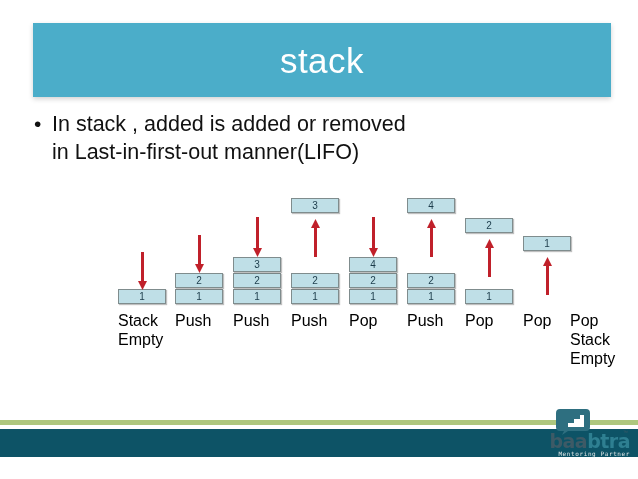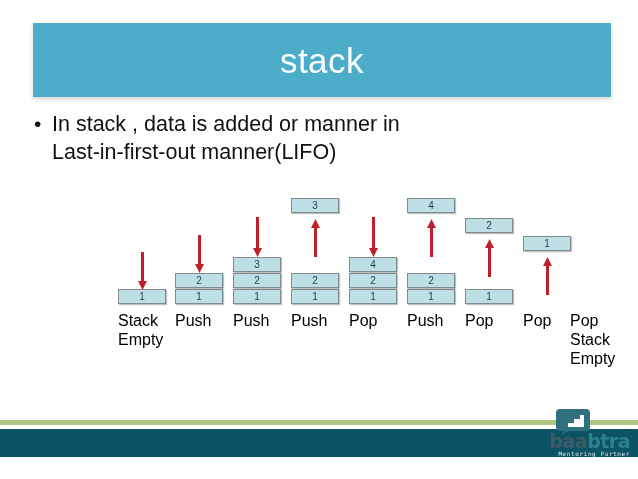--- a/index.html
+++ b/index.html
@@ -172,21 +172,21 @@
 </head>
 <body>
 
 <div id="slide-title-bar">
   <div id="slide-title-text">stack</div>
 </div>
 
 <div id="body-list">
   <div class="bullet-row">
     <span class="bullet-dot">•</span>
-    <span class="bullet-text">In stack , data is added or manner in Last-in-first-out manner(LIFO)</span>
+    <span class="bullet-text">In stack , added is added or removed in Last-in-first-out manner(LIFO)</span>
   </div>
 </div>
 
 <div id="stack-diagram">
     <div class="diagram-col" style="left: 118px; top: 0px;">
       <div class="cell" style="left: 0px; top: 104px; background: rgb(191, 223, 231); border-color: rgb(127, 140, 141);">1</div>
       <div class="arrow" style="left: 20px; top: 67px; height: 38px;">
         <svg width="9" height="38" viewBox="0 0 9 38">
           <rect x="3" y="0" width="3" height="30" fill="#c0202a"></rect>
           <polygon points="0,29 9,29 4.5,38" fill="#c0202a"></polygon>

